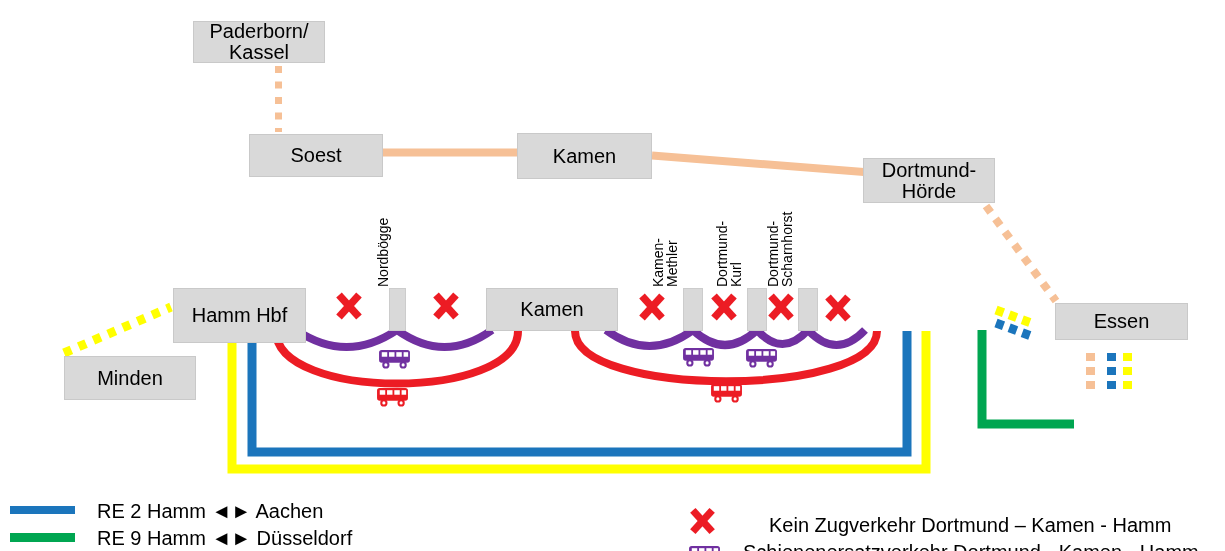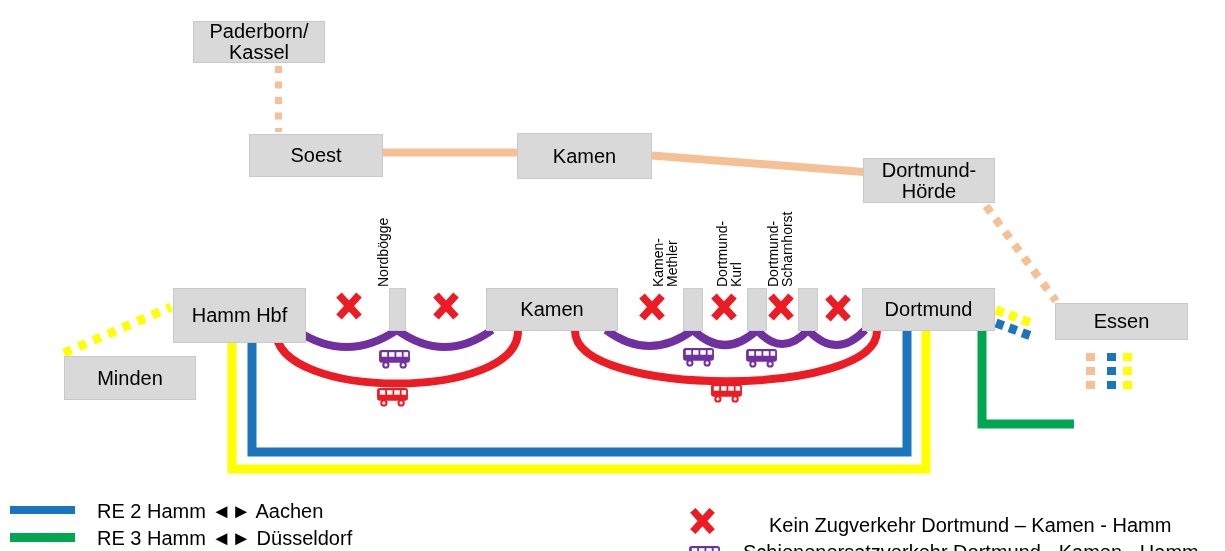--- a/index.html
+++ b/index.html
@@ -59,21 +59,20 @@
 
   <div class="station" style="left:193px;top:21px;width:132px;height:42px;">Paderborn/
 Kassel</div>
   <div class="station" style="left:249px;top:134px;width:134px;height:43px;">Soest</div>
   <div class="station" style="left:517px;top:133px;width:135px;height:46px;">Kamen</div>
   <div class="station" style="left:863px;top:158px;width:132px;height:45px;">Dortmund-
 Hörde</div>
   <div class="station" style="left:20px;top:356px;width:132px;height:44px;margin-left:44px;">Minden</div>
   <div class="station" style="left:173px;top:288px;width:133px;height:55px;">Hamm Hbf</div>
   <div class="station" style="left:486px;top:288px;width:132px;height:43px;">Kamen</div>
-  <div class="station" style="left:862px;top:288px;width:133px;height:43px;">Dortmund</div>
   <div class="station" style="left:1055px;top:303px;width:133px;height:37px;">Essen</div>
 
   <div class="tick" style="left:389px;top:288px;width:17px;height:43px;"></div>
   <div class="tick" style="left:683px;top:288px;width:20px;height:43px;"></div>
   <div class="tick" style="left:747px;top:288px;width:20px;height:43px;"></div>
   <div class="tick" style="left:798px;top:288px;width:20px;height:43px;"></div>
 
   <div class="vlabel" style="left:390px;top:273px;">Nordbögge</div>
   <div class="vlabel" style="left:679px;top:259px;">Kamen-
 Methler</div>
@@ -192,21 +191,21 @@
           <rect x="20" y="3.5" width="6" height="5" fill="#fff"></rect>
           <rect x="28" y="3.5" width="5" height="5" fill="#fff"></rect>
         </g>
       </svg>
   </div>
 
   <div class="swatch" style="left: 10px; top: 506px; width: 65px; height: 8px; background: rgb(27, 117, 188);"></div>
   <div class="legend-text" style="left:97px;top:500px;">RE 2 Hamm ◄► Aachen</div>
 
   <div class="swatch" style="left: 10px; top: 533px; width: 65px; height: 9px; background: rgb(0, 166, 81);"></div>
-  <div class="legend-text" style="left:97px;top:527px;">RE 3 Hamm ◄► Düsseldorf</div>
+  <div class="legend-text" style="left:97px;top:527px;">RE 9 Hamm ◄► Düsseldorf</div>
 
   <div class="xmark" style="left:688px;top:505px;">
     <svg width="29" height="32" viewBox="0 0 30 32" stroke-width="7.5" stroke="#ec1c24">
         <line x1="5" y1="5" x2="25" y2="27"></line>
         <line x1="25" y1="5" x2="5" y2="27"></line>
       </svg>
   </div>
   <div class="legend-text" style="left:748px;top:514px;margin-left:21px;">Kein Zugverkehr Dortmund – Kamen - Hamm</div>
 
   <div class="bus" style="left:688px;top:545px;">

